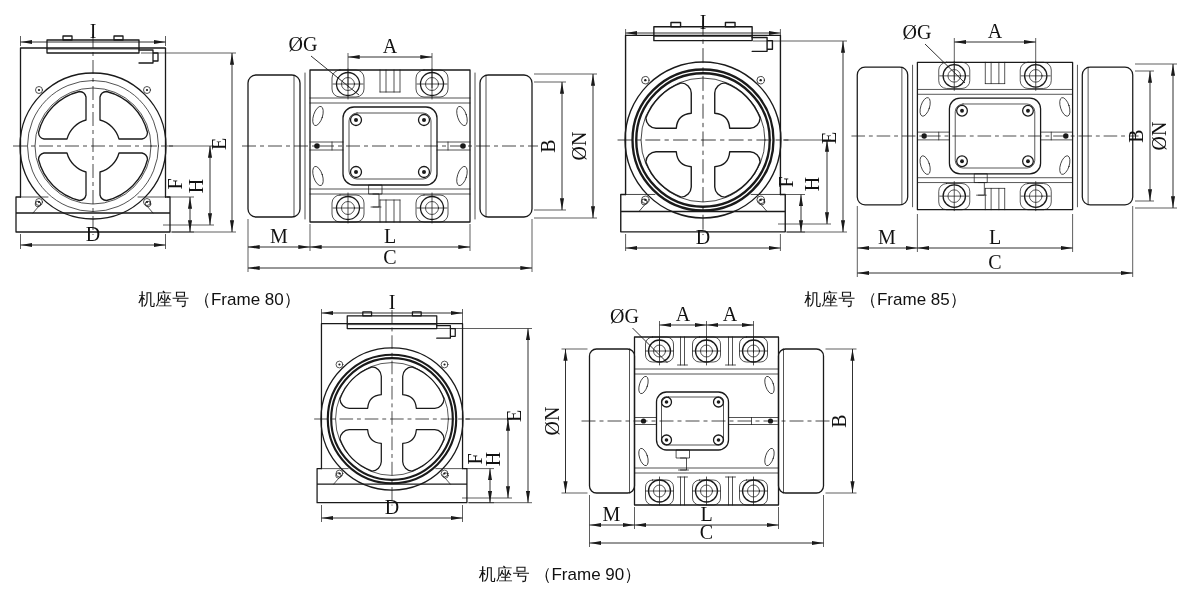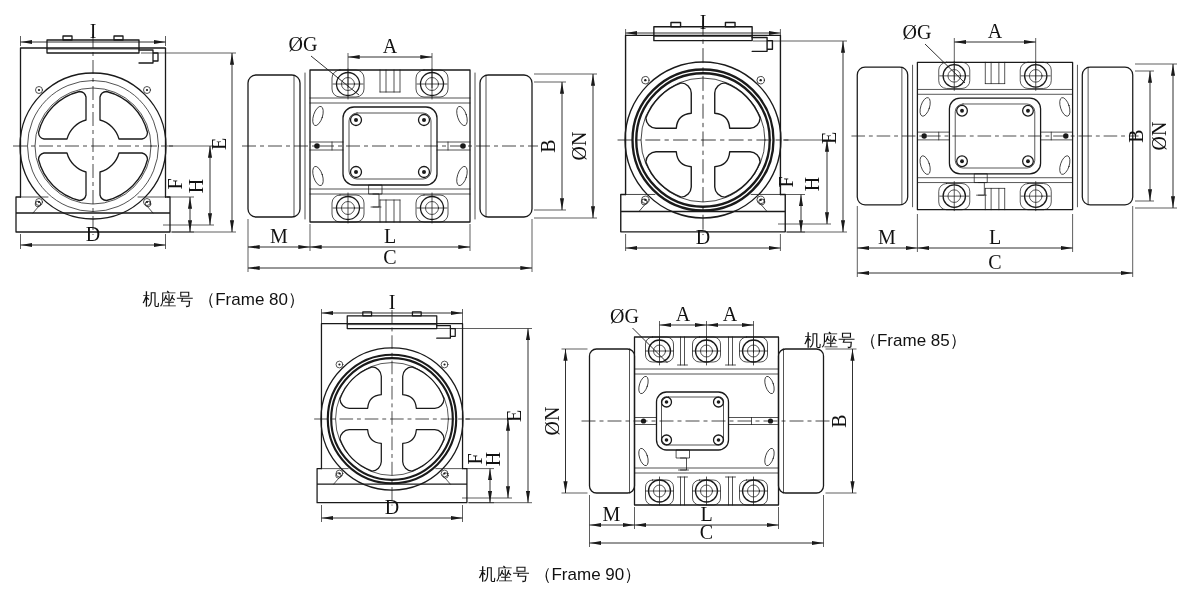--- a/index.html
+++ b/index.html
@@ -323,17 +323,17 @@
     <path class="ext" d="M-117,74 V126 M-72,86 V108 M72,86 V108 M117,74 V126"></path>
     <line class="dim" x1="-117" y1="104" x2="-72" y2="104" marker-start="url(#arw)" marker-end="url(#arw)"></line>
     <text class="dl" x="-95" y="100">M</text>
     <line class="dim" x1="-72" y1="104" x2="72" y2="104" marker-start="url(#arw)" marker-end="url(#arw)"></line>
     <text class="dl" x="0" y="100">L</text>
     <line class="dim" x1="-117" y1="122" x2="117" y2="122" marker-start="url(#arw)" marker-end="url(#arw)"></line>
     <text class="dl" x="0" y="118">C</text>
   </g>
 </svg>
 
-<div class="cap" style="left:110px;top:288px;width:195px;text-align:right;">机座号 （Frame 80）</div>
-<div class="cap" style="left:788px;top:288px;width:195px;margin-top:41px;">机座号 （Frame 85）</div>
+<div class="cap" style="left:122px;top:288px;width:195px;">机座号 （Frame 80）</div>
+<div class="cap" style="left:788px;top:288px;width:195px;">机座号 （Frame 85）</div>
 <div class="cap" style="left:460px;top:563px;width:200px;">机座号 （Frame 90）</div>
 
 </div>
 
 </body></html>

